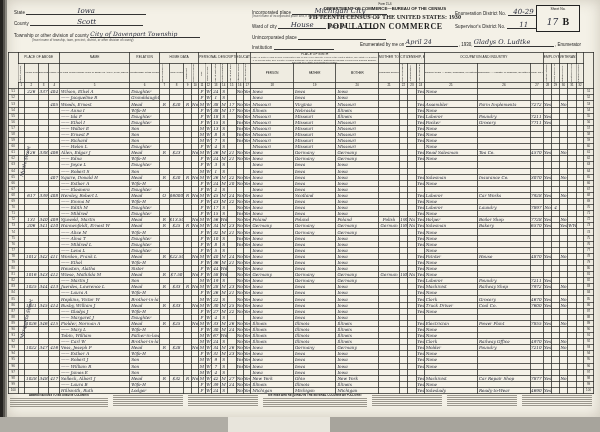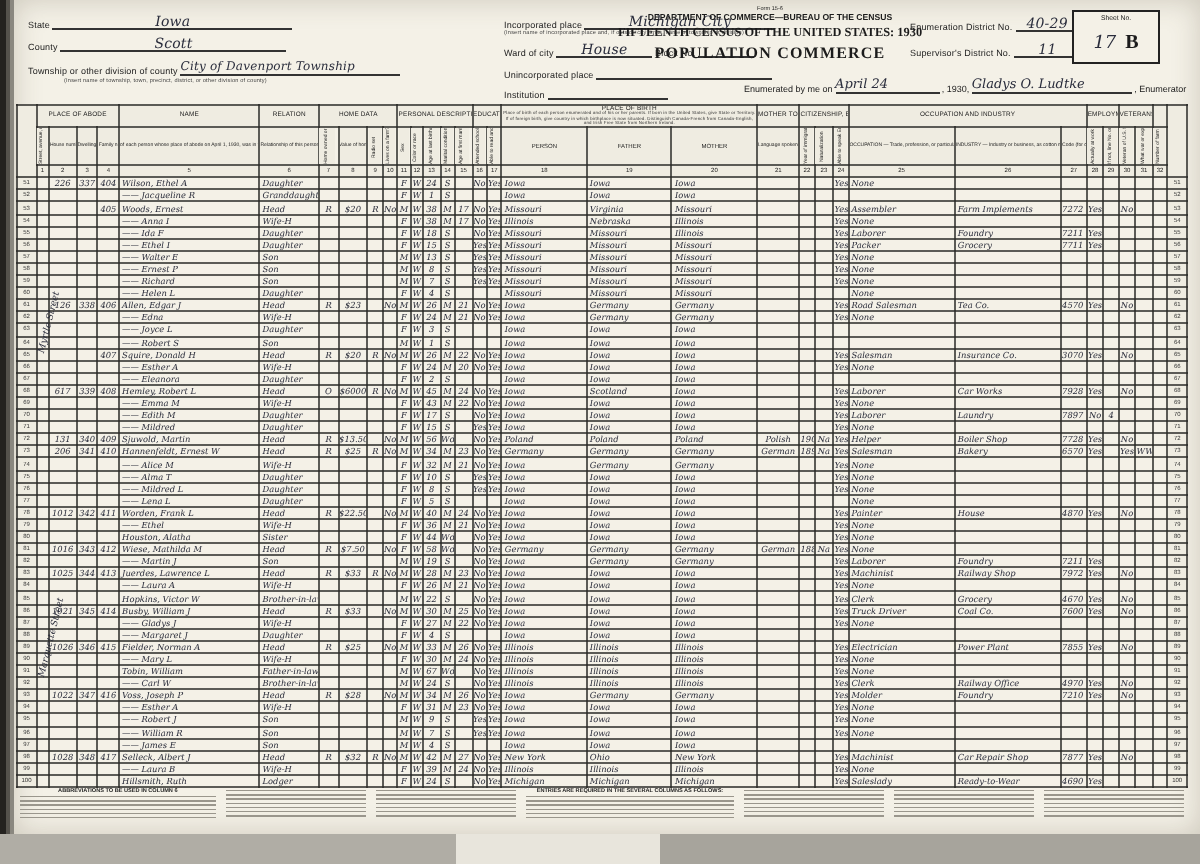--- a/index.html
+++ b/index.html
@@ -103,21 +103,21 @@
     <div class="abs lbl" style="left:455px;top:22px;">
       <span>Supervisor's District No.</span>
       <span class="fill" style="width:34px;"><span class="hw hdr-hw c" style="display:block;">11</span></span>
     </div>
     <div class="abs" id="sheetbox" style="left:536px;top:5px;">
       <div style="font-size:3.4px;margin-top:1px;">Sheet No.</div>
       <span class="hw" style="font-size:9px;">17</span>
       <span class="b" style="font-size:10px;font-family:'Liberation Serif',serif;">B</span>
     </div>
 
-    <div class="abs" style="left:372px;top:40px;font-size:4.5px;">
+    <div class="abs" style="left:360px;top:40px;font-size:4.5px;">
       <span>Enumerated by me on</span>
       <span class="fill" style="width:52px;"><span class="hw" style="display:block;font-size:6.5px;line-height:5px;">April 24</span></span>
       <span>, 1930,</span>
       <span class="fill" style="width:80px;"><span class="hw" style="display:block;font-size:6.5px;line-height:5px;">Gladys O. Ludtke</span></span>
       <span>, Enumerator</span>
     </div>
   </div>
 
   <div id="tablewrap">
     <table class="census">

